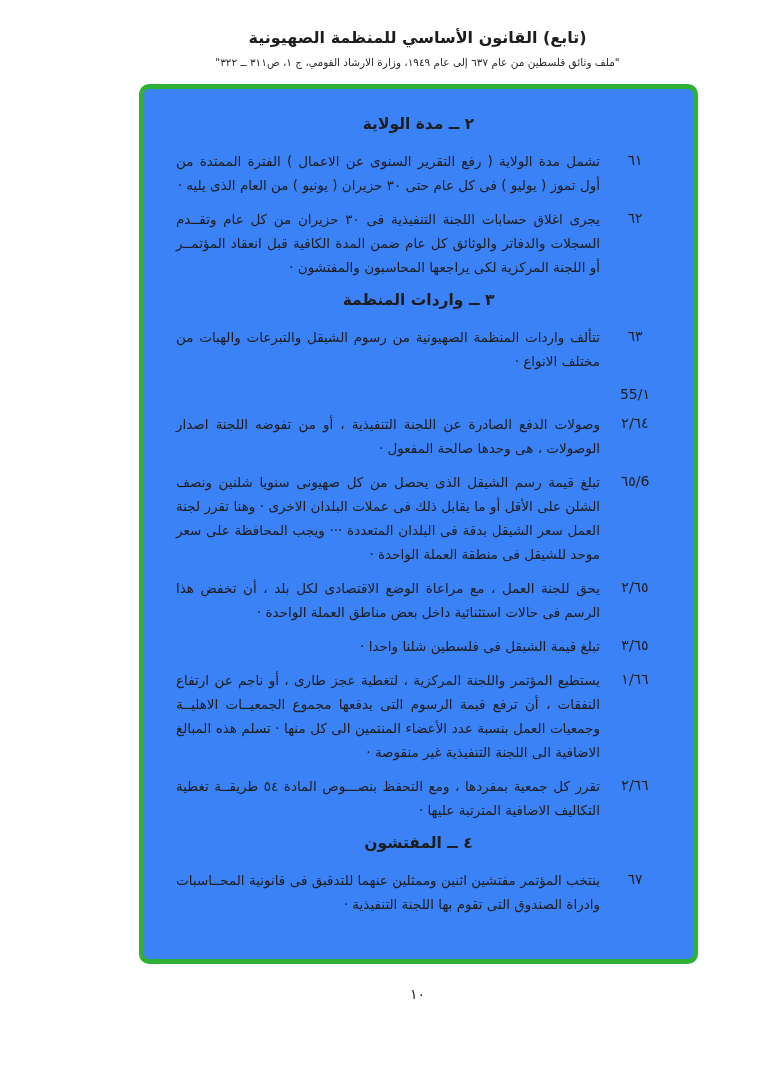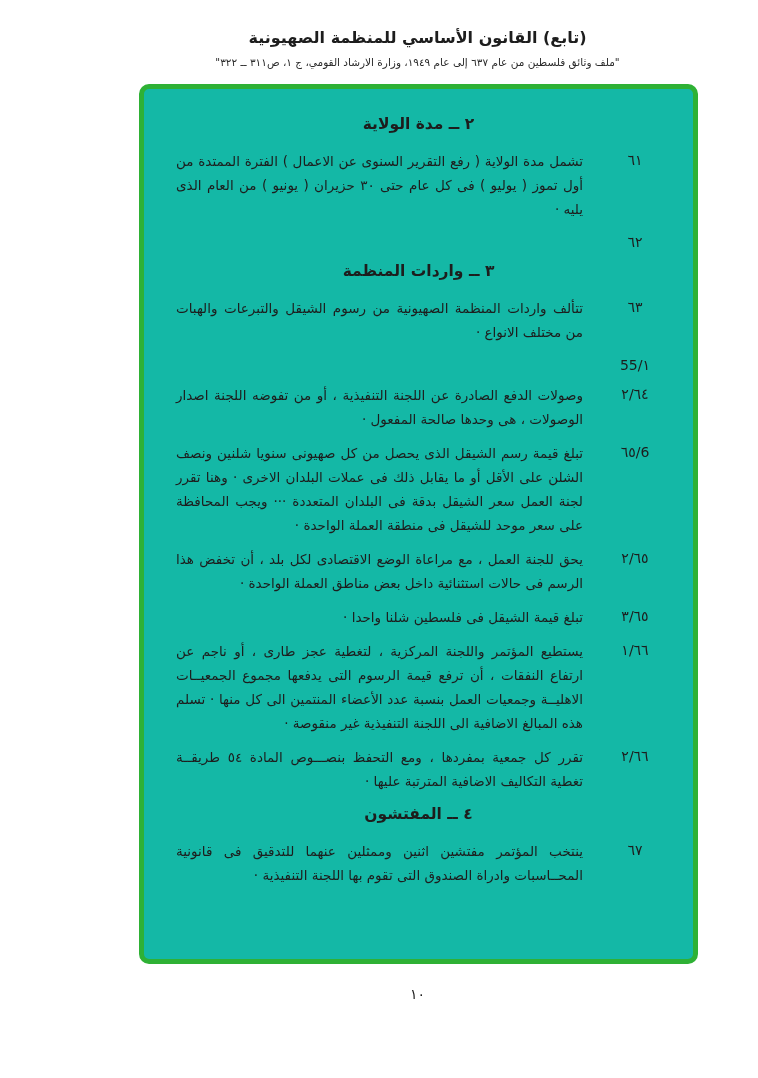--- a/index.html
+++ b/index.html
@@ -27,21 +27,21 @@
     margin-top: 9px;
     font-size: 10.5px;
     color: #2a2a2a;
   }
   .green-box {
     margin: 16px 60px 0 62px;
     border: 5px solid #2eb135;
     border-radius: 10px;
     padding: 14px 32px 22px 32px;
     min-height: 880px;
-    background: #14b8a6;
+    background: #3b82f6;
   }
   .section-heading {
     text-align: center;
     font-size: 15.5px;
     font-weight: bold;
     margin: 12px 0 16px 0;
   }
   .article {
     display: flex;
     margin-bottom: 10px;
@@ -52,21 +52,21 @@
     font-size: 14px;
     padding-top: 3px;
     text-align: center;
     white-space: nowrap;
   }
   .article-text {
     flex: 1;
     font-size: 13.5px;
     line-height: 1.78;
     text-align: justify;
-    margin-right: 26px;
+    margin-right: 9px;
   }
   .page-footer {
     text-align: center;
     margin: 22px 0 18px 0;
     font-size: 14px;
   }
 </style>
 </head>
 <body>
 
@@ -82,20 +82,21 @@
     <section>
       <h2 class="section-heading">٢ ــ مدة الولاية</h2>
 
       <div class="article">
         <div class="article-num">٦١</div>
         <p class="article-text">تشمل مدة الولاية ( رفع التقرير السنوى عن الاعمال ) الفترة الممتدة من أول تموز ( يوليو ) فى كل عام حتى ٣٠ حزيران ( يونيو ) من العام الذى يليه ·</p>
       </div>
 
       <div class="article">
         <div class="article-num">٦٢</div>
+        <p class="article-text">يجرى اغلاق حسابات اللجنة التنفيذية فى ٣٠ حزيران من كل عام وتقــدم السجلات والدفاتر والوثائق كل عام ضمن المدة الكافية قبل انعقاد المؤتمــر أو اللجنة المركزية لكى يراجعها المحاسبون والمفتشون ·</p>
       </div>
     </section>
 
     <section>
       <h2 class="section-heading">٣ ــ واردات المنظمة</h2>
 
       <div class="article">
         <div class="article-num">٦٣</div>
         <p class="article-text">تتألف واردات المنظمة الصهيونية من رسوم الشيقل والتبرعات والهبات من مختلف الانواع ·</p>
       </div>

